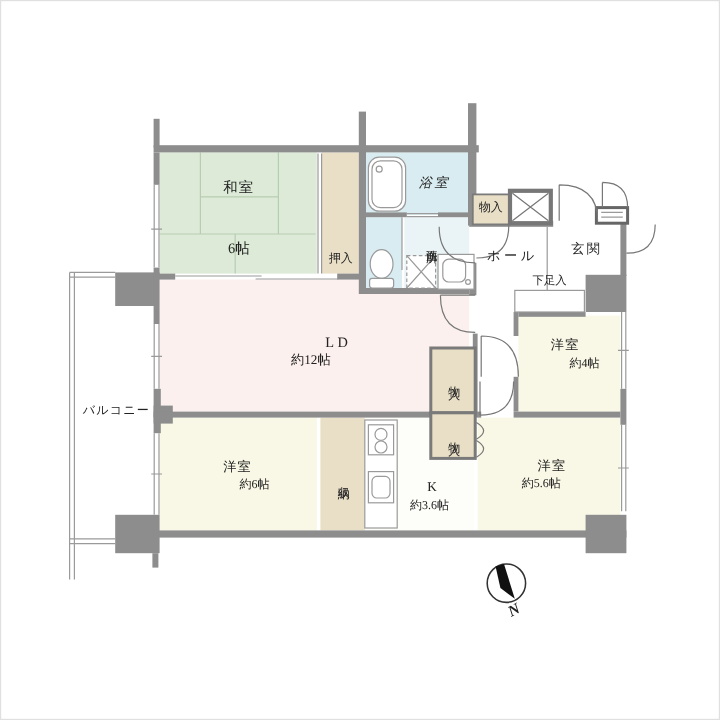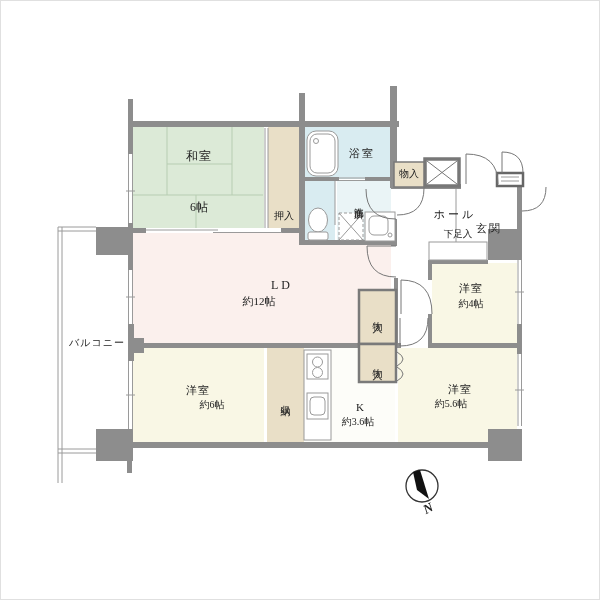--- a/index.html
+++ b/index.html
@@ -171,28 +171,28 @@
 
   <g>
     <circle cx="421" cy="485" r="16" fill="none" stroke="#333333" stroke-width="1.3"></circle>
     <polygon points="412,471 419,469 428,498 416,489" fill="#111111"></polygon>
   </g>
 </svg>
 
   <div class="lbl s12 sp1" style="left:198px;top:155px;">和室</div>
   <div class="lbl s12" style="left:198px;top:206px;">6帖</div>
   <div class="lbl s10" style="left:283px;top:180px;margin-top:35px;">押入</div>
-  <div class="lbl s11 sp2" style="left:361px;top:152px;">浴室</div>
+  <div class="lbl s11 sp2" style="left:361px;top:152px;font-style:italic;">浴室</div>
   <div class="lbl v" style="left:357px;top:201px;font-size:9.5px;">洗面所</div>
   <div class="lbl s10" style="left:408px;top:173px;">物入</div>
-  <div class="lbl s11 sp3" style="left:426px;top:213px;margin-left:28px;">ホール</div>
-  <div class="lbl s11 sp2" style="left:488px;top:207px;margin-top:20px;">玄関</div>
+  <div class="lbl s11 sp3" style="left:426px;top:213px;">ホール</div>
+  <div class="lbl s11 sp2" style="left:488px;top:207px;">玄関</div>
   <div class="lbl" style="left:457px;top:234px;font-size:9.5px;text-align:right;">下足入</div>
   <div class="lbl s11 sp1" style="left:470px;top:287px;">洋室</div>
-  <div class="lbl s10" style="left:470px;top:303px;">約4帖</div>
+  <div class="lbl s10" style="left:486px;top:303px;">約4帖</div>
   <div class="lbl s12 sp3" style="left:259px;top:284px;margin-left:22px;">LD</div>
   <div class="lbl s11" style="left:258px;top:300px;">約12帖</div>
   <div class="lbl v s10" style="left:376px;top:314px;">物入</div>
   <div class="lbl v s10" style="left:376px;top:361px;">物入</div>
   <div class="lbl s10 sp1" style="left:96px;top:343px;font-family:Liberation Mono, monospace;">バルコニー</div>
   <div class="lbl s11 sp1" style="left:197px;top:389px;">洋室</div>
   <div class="lbl s10" style="left:211px;top:404px;">約6帖</div>
   <div class="lbl v s10" style="left:284px;top:397px;">収納</div>
   <div class="lbl s11" style="left:359px;top:406px;">K</div>
   <div class="lbl s10" style="left:357px;top:421px;">約3.6帖</div>

